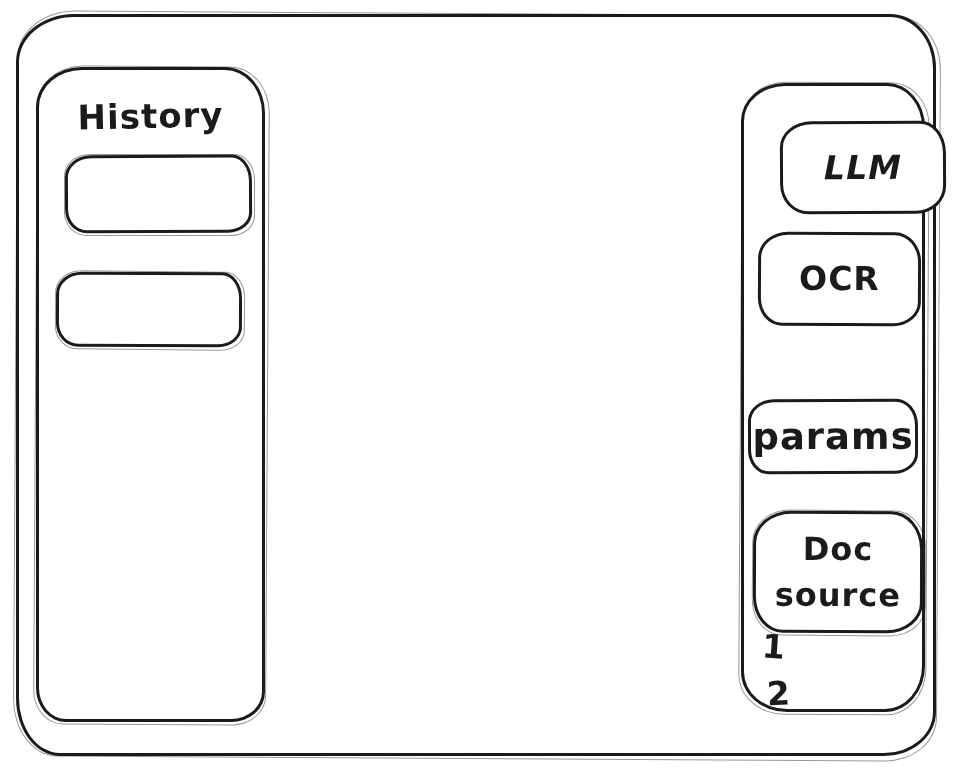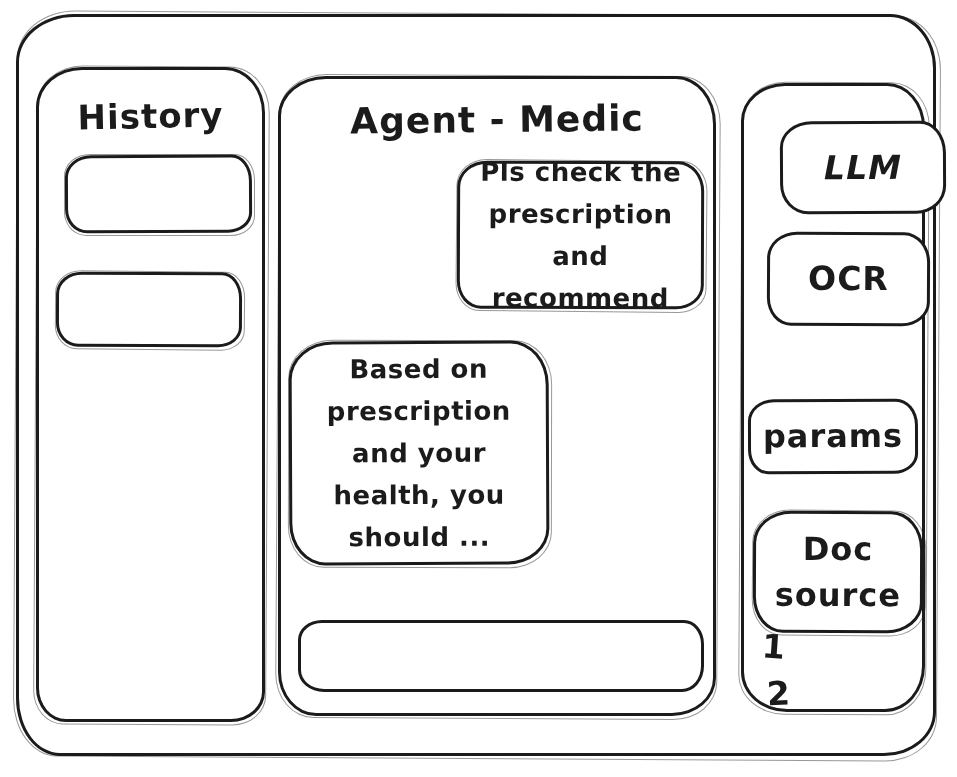--- a/index.html
+++ b/index.html
@@ -110,26 +110,26 @@
     text-align:center;
     font-size:33px;font-weight:bold;letter-spacing:1px;
     font-family:"DejaVu Sans","Liberation Sans",sans-serif;
     color:var(--ink);
     cursor:pointer;
     line-height:1.45;
   }
   .tool-btn.llm{left:13px;top:35px;width:166px;height:93px;
     border-radius:32px 26px 30px 28px / 26px 32px 28px 30px;
     font-style:italic;transform:rotate(-.3deg);margin-left:23px;}
-  .tool-btn.ocr{left:23px;top:146px;width:163px;height:94px;
+  .tool-btn.ocr{left:14px;top:146px;width:163px;height:94px;
     border-radius:30px 26px 28px 24px / 26px 30px 24px 28px;
     transform:rotate(.3deg);}
   .tool-btn.params{left:4px;top:313px;width:170px;height:75px;
     border-radius:26px 22px 24px 20px / 22px 26px 20px 24px;
-    font-size:32px;transform:rotate(-.2deg);}
+    font-size:37px;transform:rotate(-.2deg);}
   .tool-btn.doc{left:9px;top:425px;width:170px;height:122px;
     border-radius:38px 32px 36px 30px / 32px 38px 30px 36px;
     font-size:32px;padding:0 32px;transform:rotate(.2deg);}
   .note{
     position:absolute;
     font-size:33px;font-weight:bold;
   }
   .note.n1{left:18px;top:541px;transform:rotate(4deg);}
   .note.n2{left:23px;top:588px;transform:rotate(-3deg);}
 </style>
@@ -137,35 +137,20 @@
 <body>
 
 <div class="sketch frame">
 
   <aside class="sketch history-panel">
     <h2 class="hand history-title">History</h2>
     <div class="sketch history-item one"></div>
     <div class="sketch history-item two"></div>
   </aside>
 
-  <main class="sketch chat-panel">
-    <h1 class="hand chat-title">Agent - Medic</h1>
-
-    <div class="sketch bubble user">
-      <span>Pls check the prescription and recommend</span>
-    </div>
-
-    <div class="sketch bubble agent">
-      <span>Based on prescription and your health, you should ...</span>
-    </div>
-
-    <div class="sketch flat composer">
-      <input type="text" value="" style="">
-    </div>
-  </main>
 
   <aside class="sketch tools-panel">
     <div class="sketch flat tool-btn llm">LLM</div>
     <div class="sketch flat tool-btn ocr">OCR</div>
     <div class="sketch flat tool-btn params">params</div>
     <div class="sketch tool-btn doc">Doc source</div>
     <div class="note n1 hand">1</div>
     <div class="note n2 hand">2</div>
   </aside>
 

